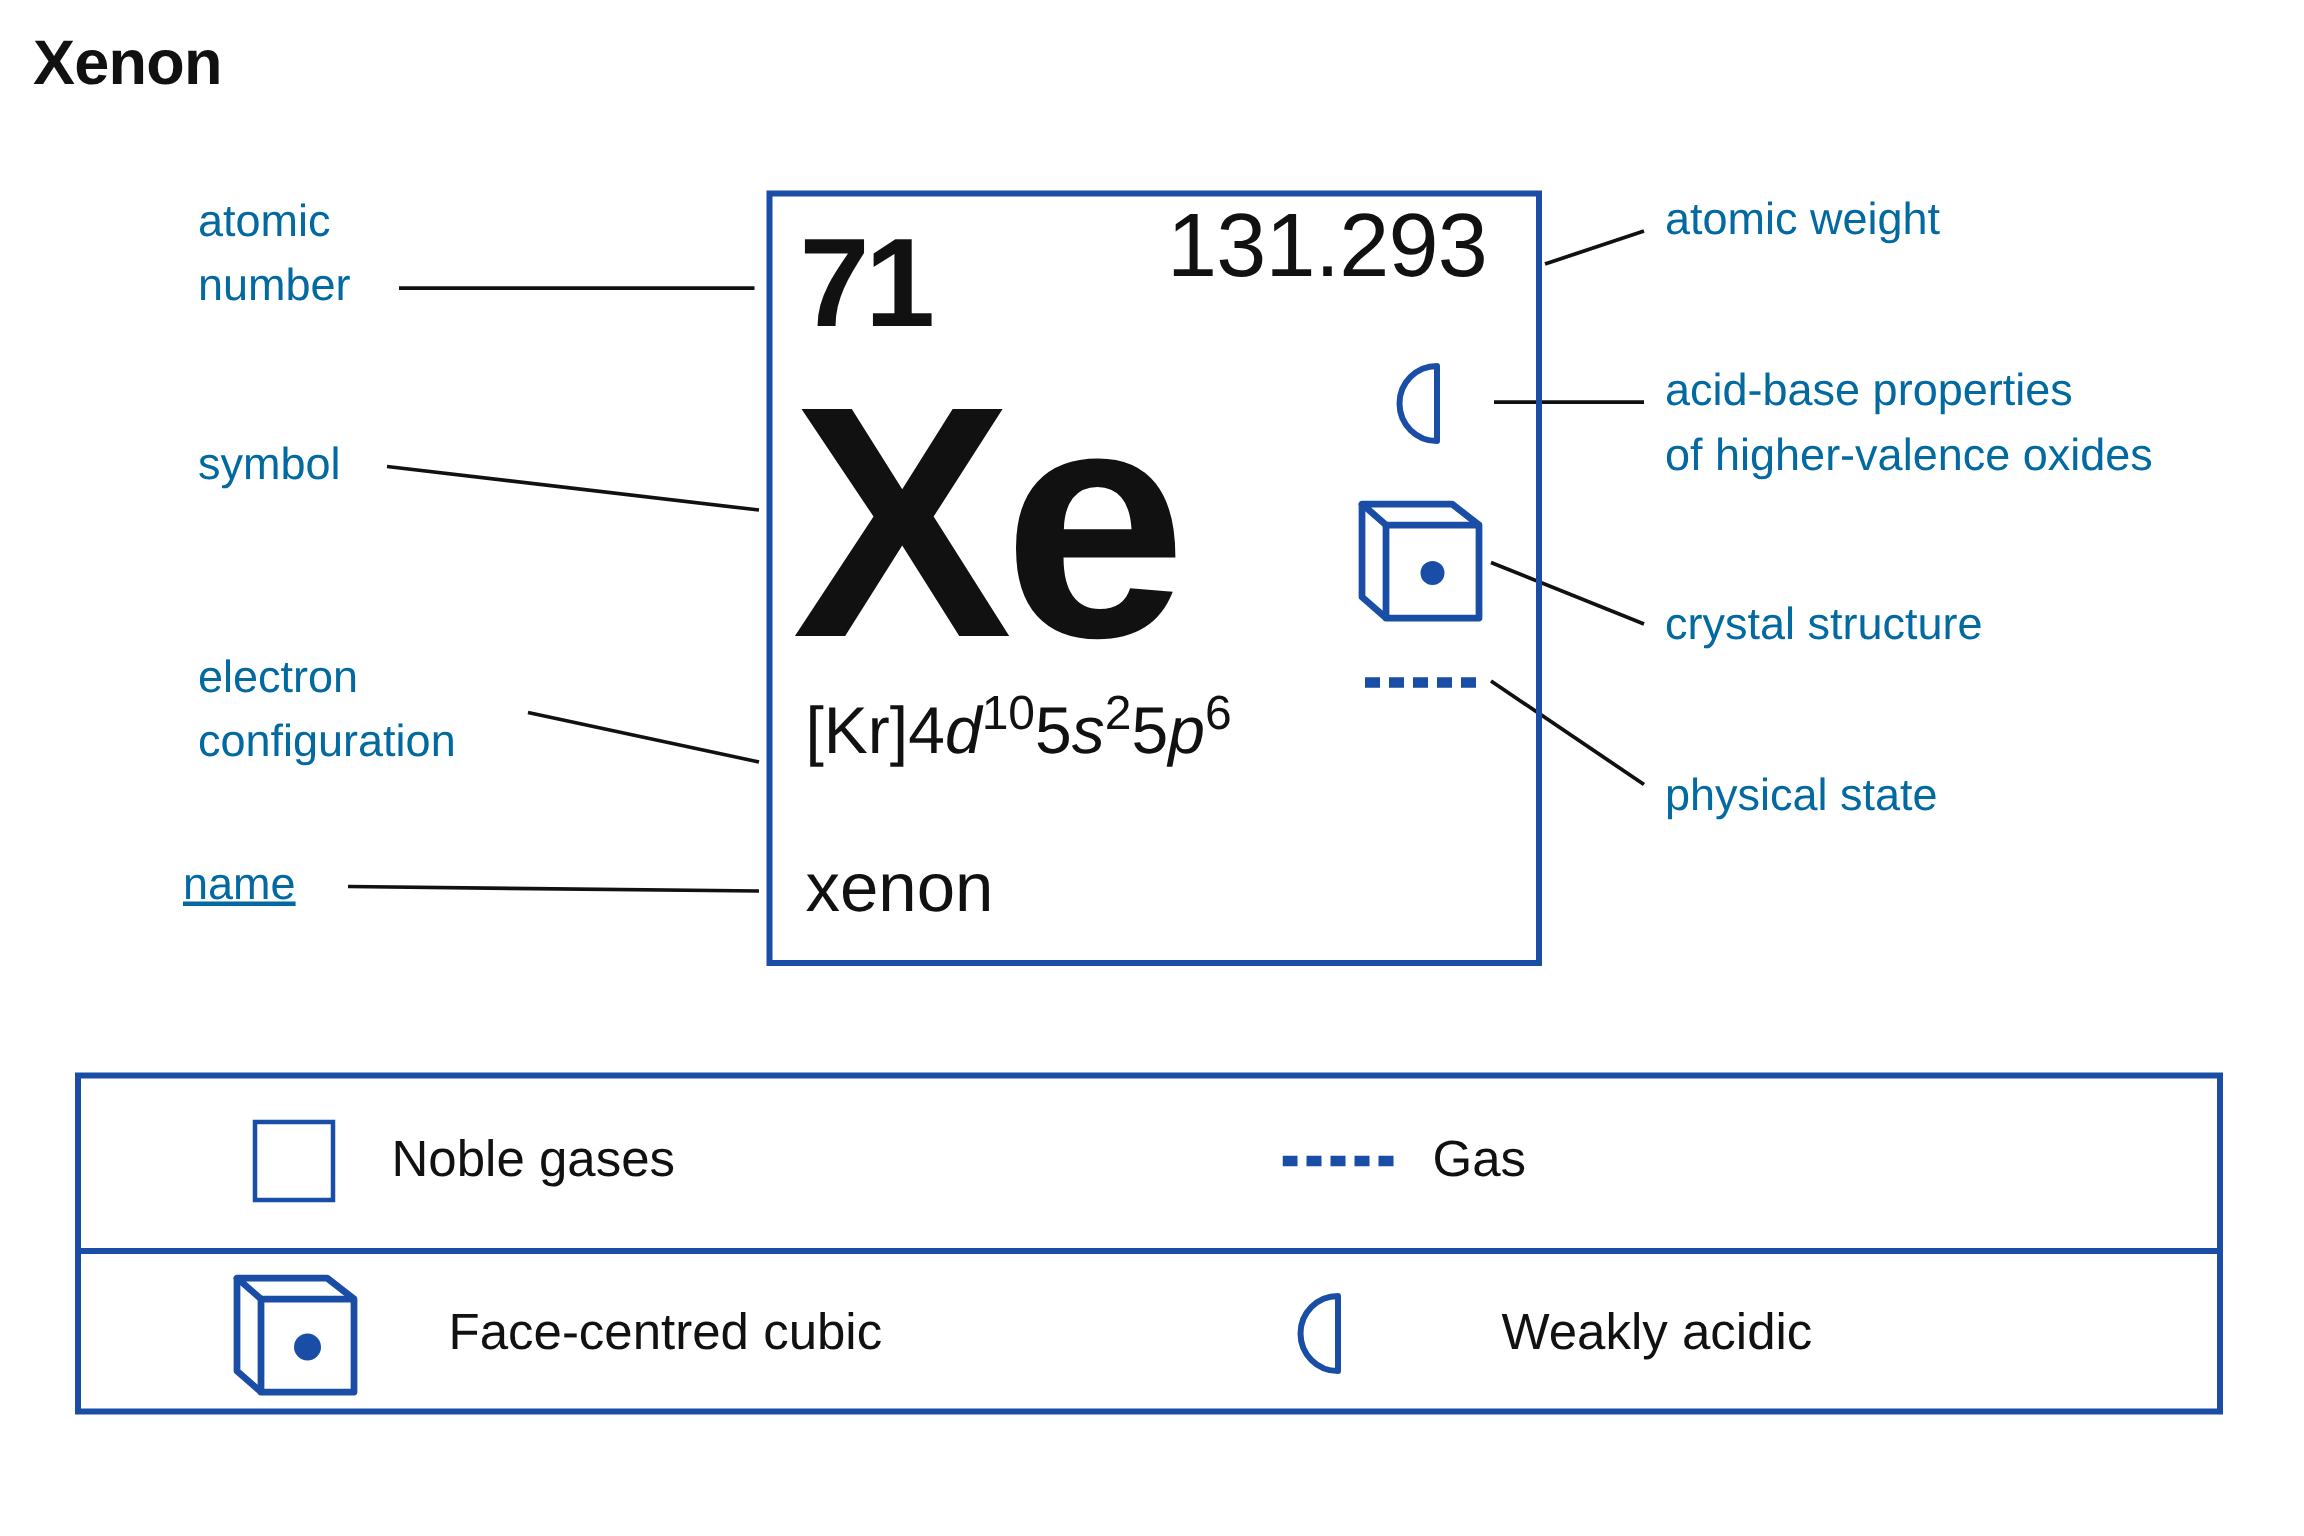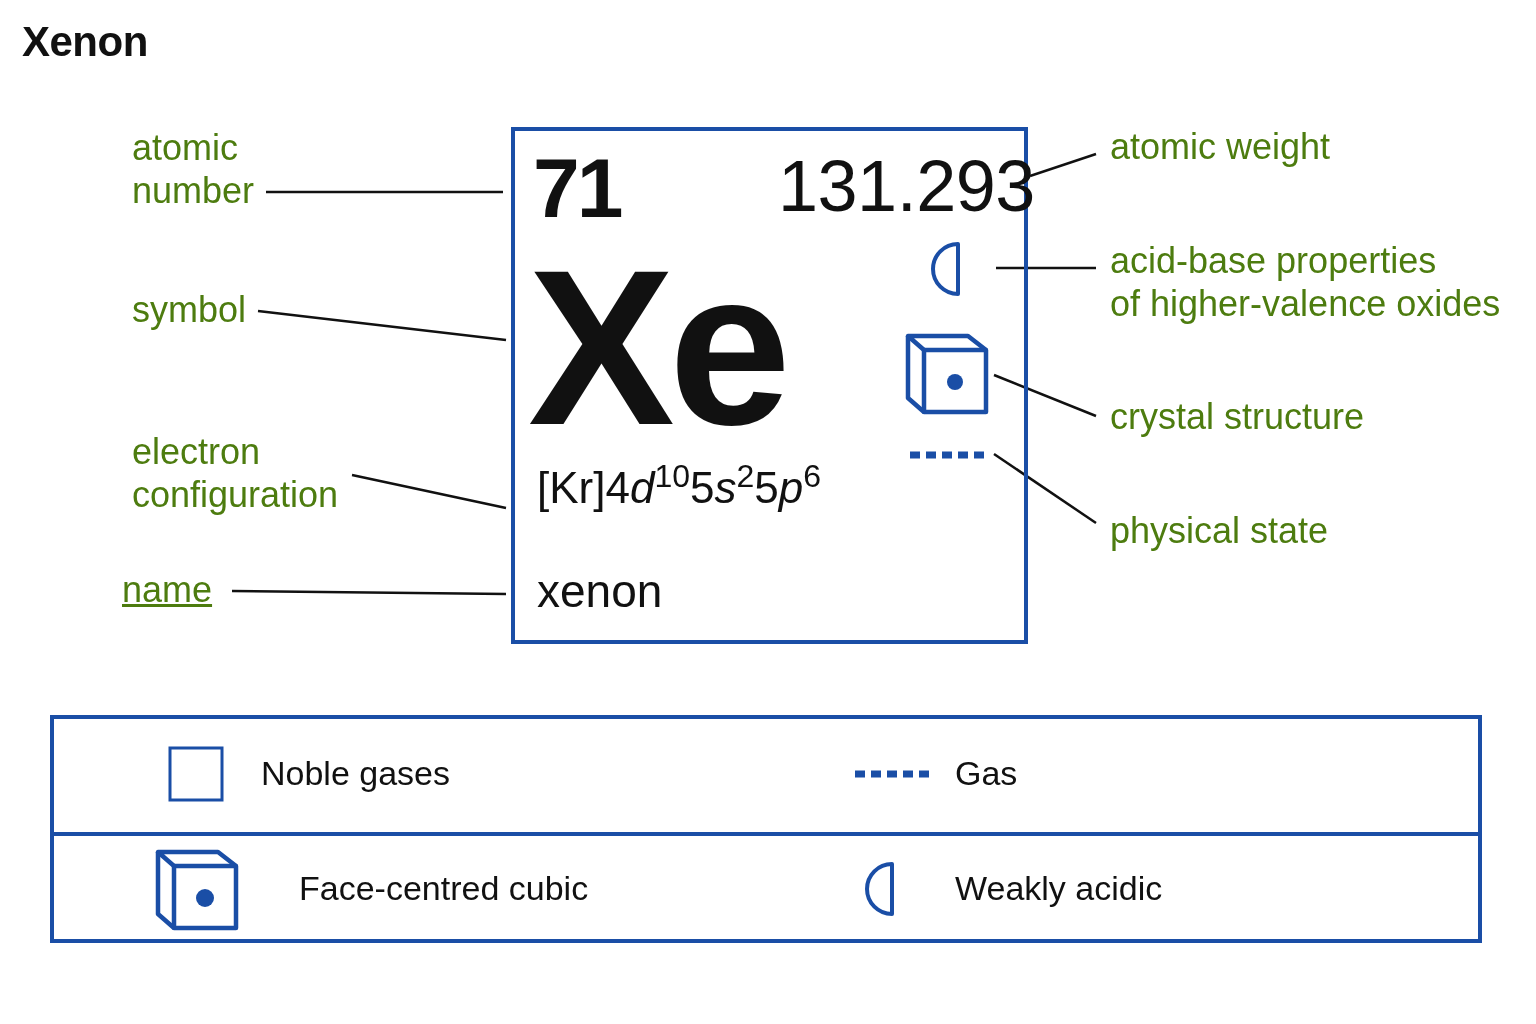--- a/index.html
+++ b/index.html
@@ -1,23 +1,23 @@
 <!DOCTYPE html>
 <html><head>
 <meta charset="utf-8">
 <style>
   html, body { margin:0; padding:0; background:#ffffff; }
   body { width:1536px; height:1024px; position:relative; overflow:hidden;
          font-family:"Liberation Sans", sans-serif; color:#111; }
   .abs { position:absolute; }
   .title { left:22px; top:18px; font-size:42px; font-weight:bold; letter-spacing:-0.5px; }
-  .lbl { font-size:36px; line-height:43px; color:#4d7c0f; white-space:nowrap; }
+  .lbl { font-size:30px; line-height:43px; color:#0369a1; white-space:nowrap; }
   .tile { left:511px; top:127px; width:509px; height:509px; border:4px solid #1a4ea6; box-sizing:content-box; }
   .anum { left:533px; top:146px; font-size:84px; font-weight:bold; letter-spacing:-3px; line-height:1; }
-  .aweight { left:778px; top:150px; font-size:72px; line-height:1; letter-spacing:-0.5px; }
+  .aweight { left:778px; top:134px; font-size:60px; line-height:1; letter-spacing:-0.5px; }
   .sym { left:528px; top:238px; font-size:220px; font-weight:bold; line-height:1; letter-spacing:-6px; }
   .econf { left:537px; top:466px; font-size:44px; line-height:1; white-space:nowrap; }
   .econf sup { font-size:32px; vertical-align:0; position:relative; top:-16px; }
   .econf i { font-style:italic; }
   .ename { left:537px; top:568px; font-size:46px; line-height:1; }
   svg.lines { position:absolute; left:0; top:0; }
   .legend { left:50px; top:715px; width:1432px; height:228px; border:4px solid #1a4ea6; box-sizing:border-box; }
   .legend .divider { position:absolute; left:0; right:0; top:113px; height:4px; background:#1a4ea6; }
   .leg-txt { font-size:34px; line-height:1; white-space:nowrap; }
 </style>
@@ -102,13 +102,13 @@
     <path d="M22 20 L6 6 L66 6 L84 20"></path>
     <path d="M6 6 L6 68 L22 82"></path>
   </g>
   <circle cx="53" cy="52" r="9" fill="#1a4ea6"></circle>
 </svg>
 <div class="abs leg-txt" style="left:261px;top:871px;margin-left:38px;">Face-centred cubic</div>
 
 <svg class="abs" style="left:862px;top:860px;" width="40" height="60" viewBox="0 0 40 60">
   <path d="M30 4 L30 54 A25 25 0 0 1 30 4 Z" fill="none" stroke="#1a4ea6" stroke-width="4" stroke-linejoin="round"></path>
 </svg>
-<div class="abs leg-txt" style="left:955px;top:871px;">Weakly acidic</div>
+<div class="abs leg-txt" style="left:1001px;top:871px;">Weakly acidic</div>
 
 </body></html>

